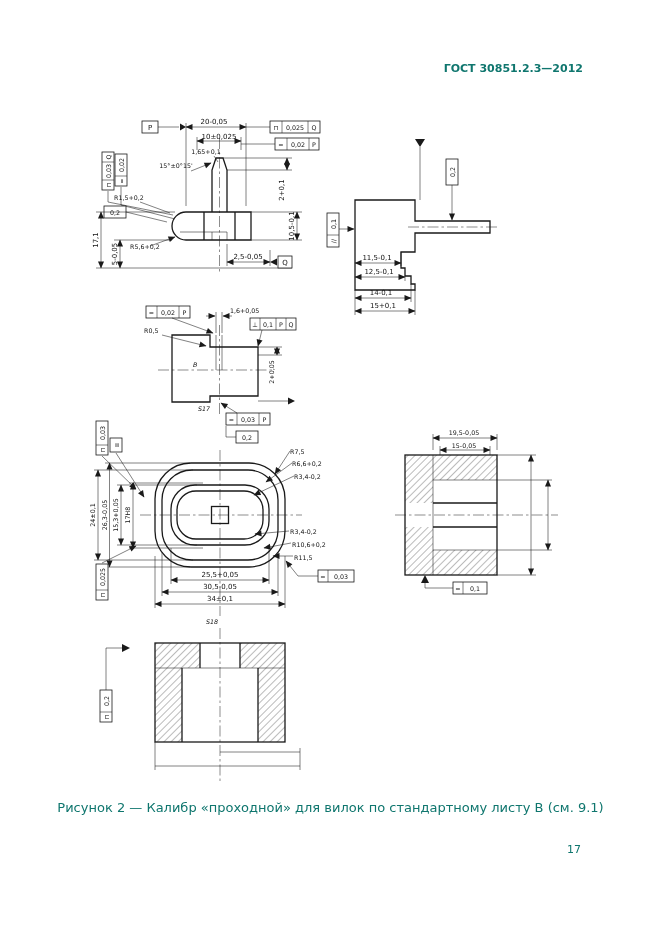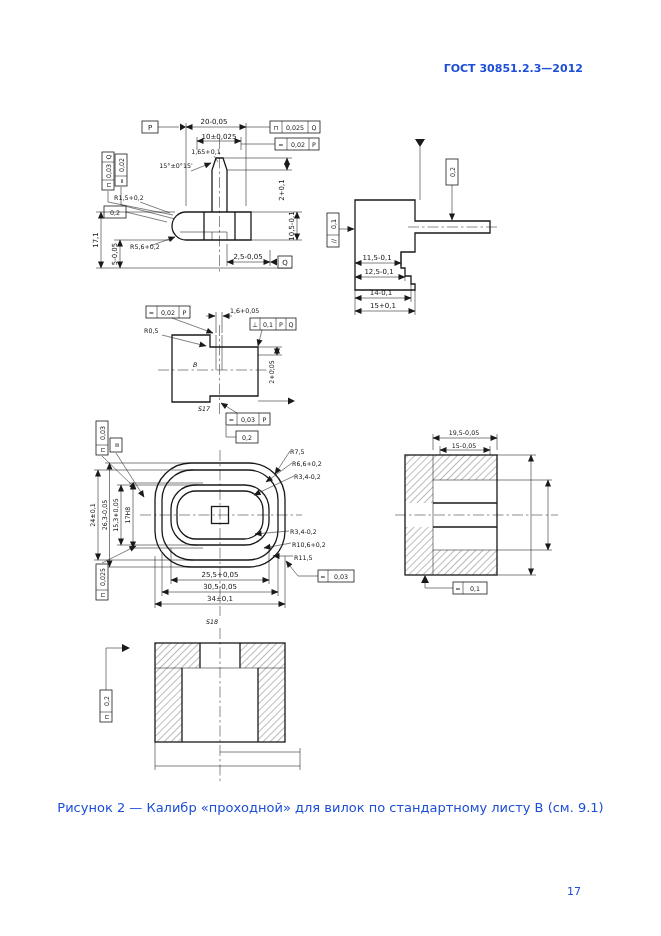--- a/index.html
+++ b/index.html
@@ -1,20 +1,20 @@
 <!DOCTYPE html>
 <html><head>
 <meta charset="utf-8">
 <style>
   html,body{margin:0;padding:0;background:#e8e8e8;}
   .page{position:relative;width:661px;height:936px;background:#ffffff;margin:0 auto;
-        font-family:"DejaVu Sans",sans-serif;color:#1d4ed8;overflow:hidden;}
+        font-family:"DejaVu Sans",sans-serif;color:#0f766e;overflow:hidden;}
   .header{position:absolute;top:62px;right:78px;font-size:11px;font-weight:bold;}
   .caption{position:absolute;top:800px;left:40px;right:40px;text-align:center;font-size:13px;}
-  .pagenum{position:absolute;top:885px;right:80px;font-size:11px;}
+  .pagenum{position:absolute;top:843px;right:80px;font-size:11px;}
   svg{position:absolute;left:0;top:0;}
   .ol{fill:none;stroke:#1a1a1a;stroke-width:1.3;}
   .tl{fill:none;stroke:#1a1a1a;stroke-width:.55;}
   .dim{fill:none;stroke:#1a1a1a;stroke-width:.55;}
   .cl{fill:none;stroke:#1a1a1a;stroke-width:.5;stroke-dasharray:11 3 2.5 3;}
   .fcf{fill:#fff;stroke:#1a1a1a;stroke-width:.8;}
   .hat{fill:url(#h);stroke:none;}
   .tri{fill:#1a1a1a;stroke:none;}
   text{font-family:"DejaVu Sans",sans-serif;fill:#111;}
   .d{font-size:7px;}

